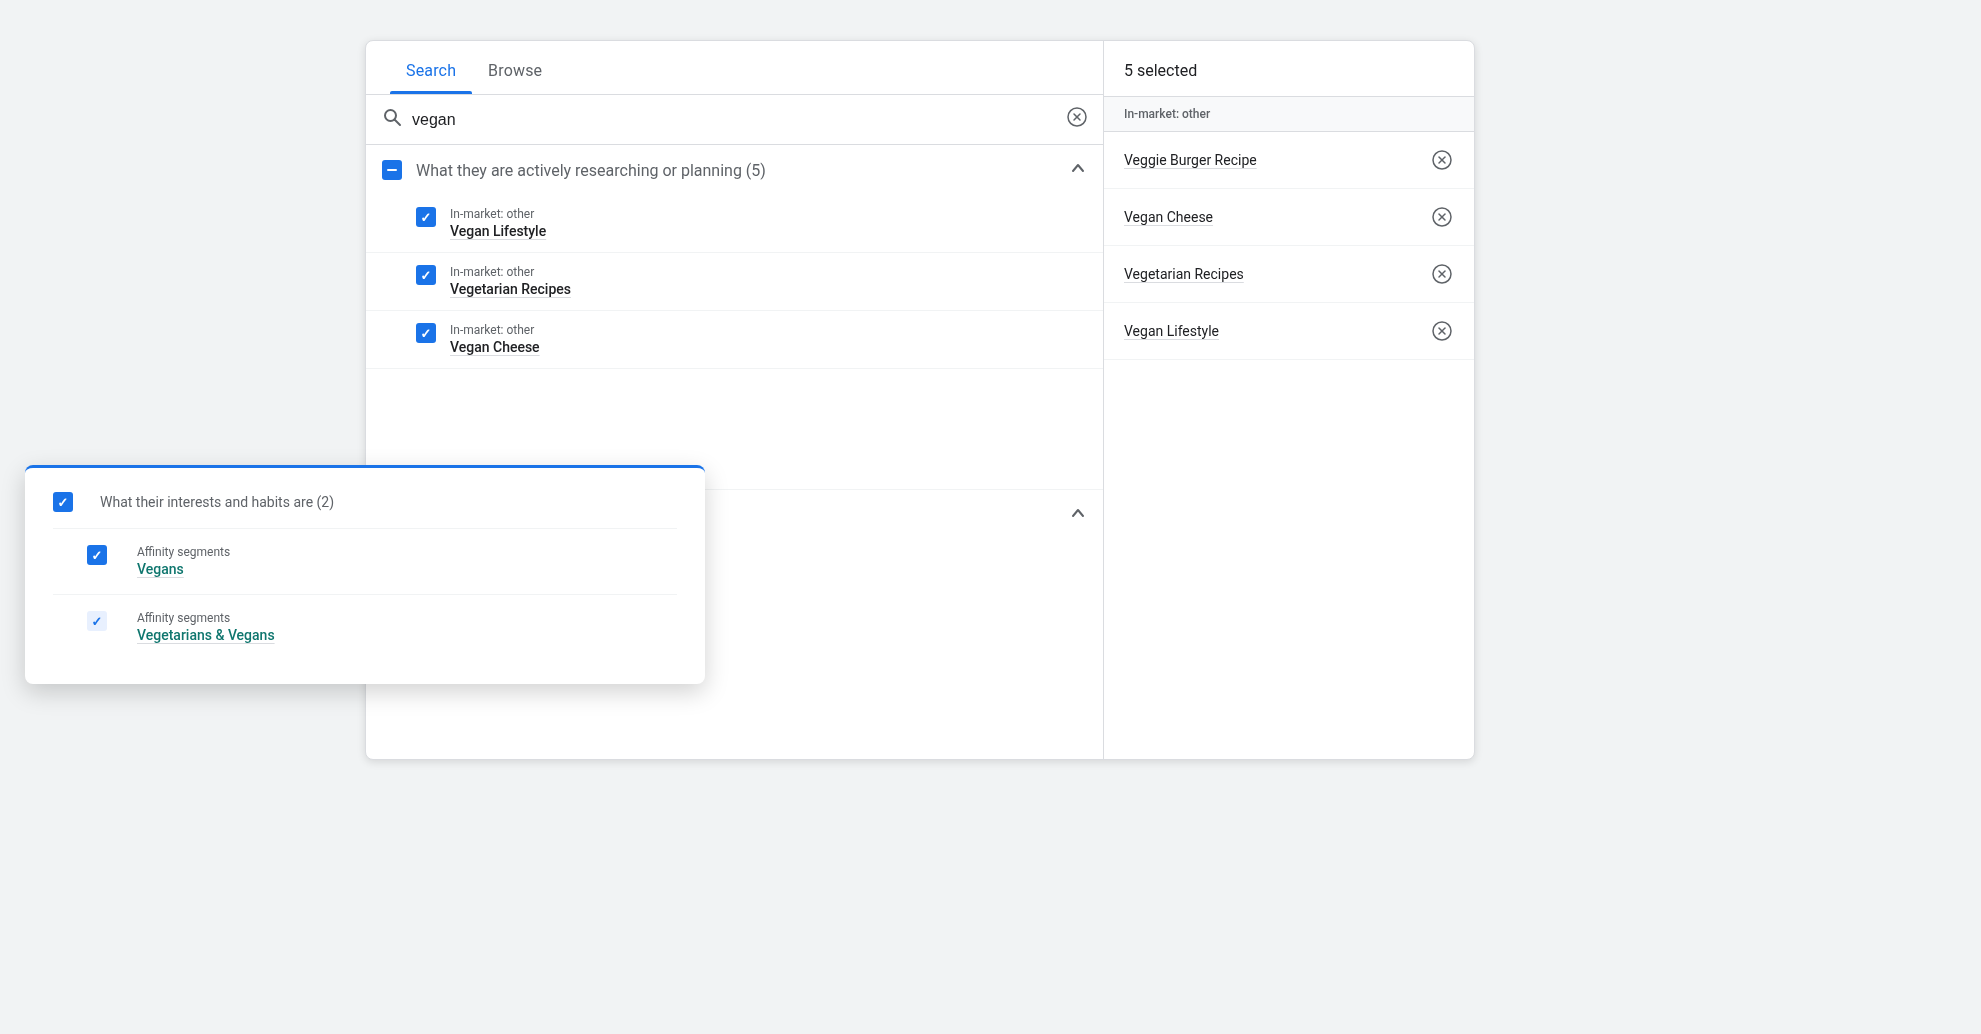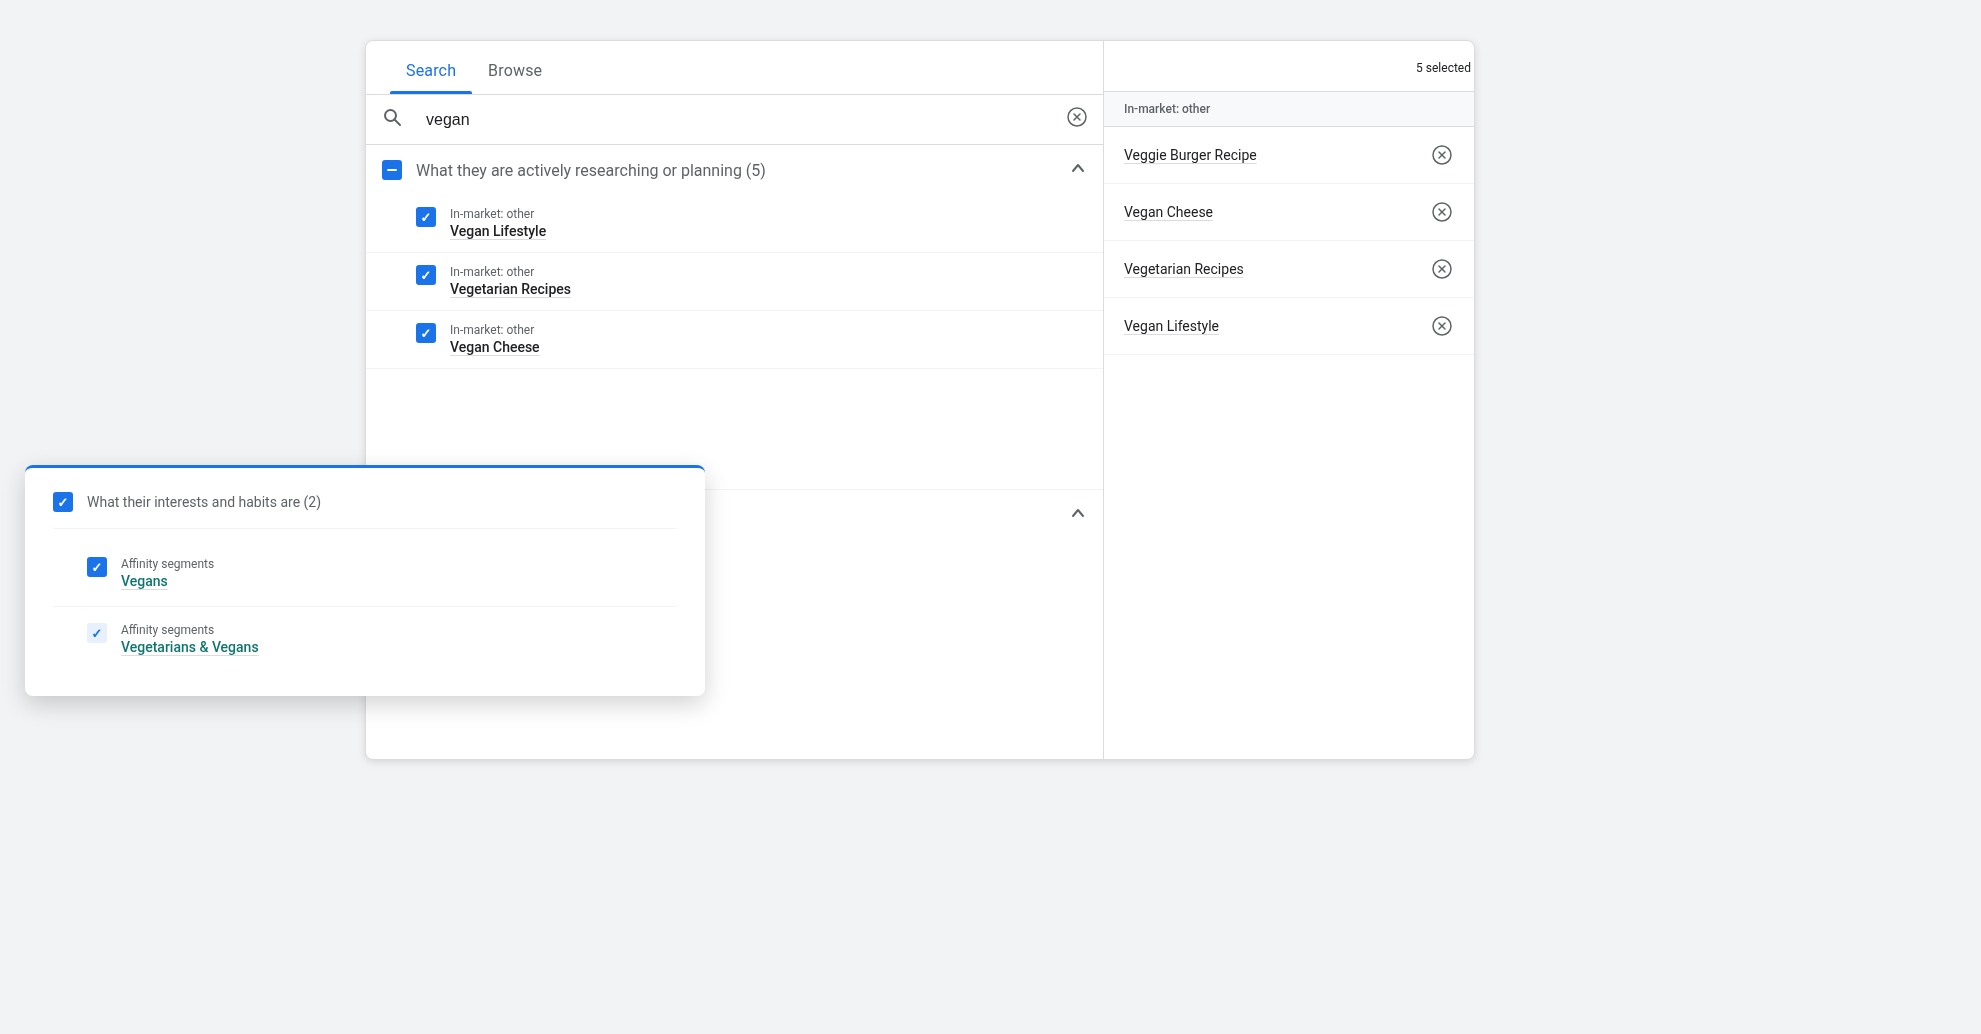--- a/index.html
+++ b/index.html
@@ -64,21 +64,21 @@
       height: 3px;
       background: #1a73e8;
       border-radius: 2px 2px 0 0;
     }
 
     .search-box {
       display: flex;
       align-items: center;
       padding: 12px 16px;
       border-bottom: 1px solid #dadce0;
-      gap: 24px;
+      gap: 10px;
     }
 
     .search-icon-wrap {
       color: #5f6368;
       font-size: 20px;
       flex-shrink: 0;
     }
 
     .search-input {
       flex: 1;
@@ -189,25 +189,24 @@
     
     .right-panel {
       width: 370px;
       display: flex;
       flex-direction: column;
       overflow: hidden;
     }
 
     .selected-header {
       padding: 20px 3px 16px 20px;
-      font-size: 12px;
+      font-size: 16px;
       font-weight: 400;
       color: #202124;
       border-bottom: 1px solid #dadce0;
-      text-align: right;
     }
 
     .selected-group-label {
       padding: 10px 20px;
       font-size: 12px;
       color: #5f6368;
       font-weight: 500;
       background: #f8f9fa;
       border-bottom: 1px solid #dadce0;
     }
@@ -270,37 +269,37 @@
       border-radius: 8px;
       box-shadow: 0 8px 24px rgba(0,0,0,0.18);
       padding: 24px 28px;
       z-index: 10;
       border-top: 3px solid #1a73e8;
     }
 
     .floating-category {
       display: flex;
       align-items: center;
-      gap: 14px;
+      gap: 27px;
       padding-bottom: 16px;
       border-bottom: 1px solid #f1f3f4;
-      margin-bottom: 12px;
+      margin-bottom: 0;
     }
 
     .floating-category-label {
       font-size: 14px;
       color: #5f6368;
       flex: 1;
     }
 
     .floating-item {
       display: flex;
       align-items: flex-start;
       padding: 16px 0 16px 34px;
-      gap: 14px;
+      gap: 30px;
       border-bottom: 1px solid #f1f3f4;
       cursor: pointer;
     }
 
     .floating-item:last-child {
       border-bottom: none;
     }
 
     .floating-item-text {
       flex: 1;

